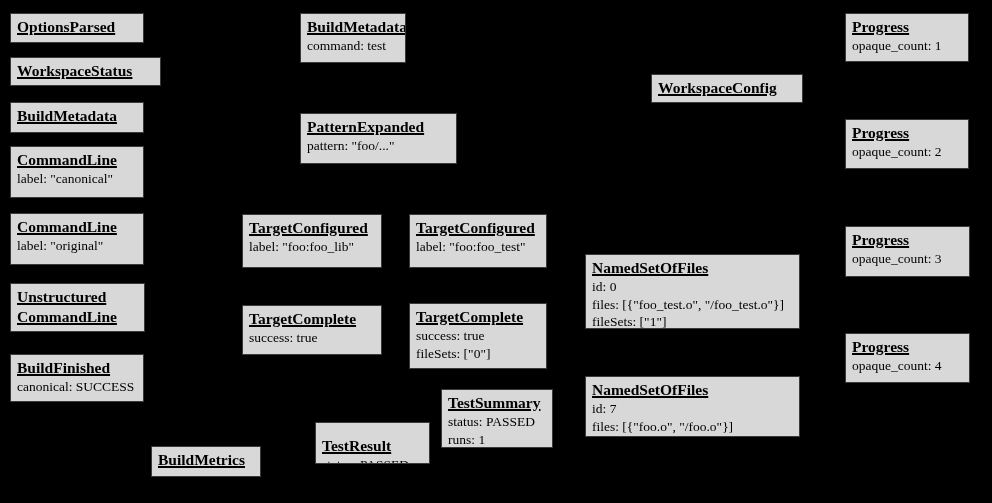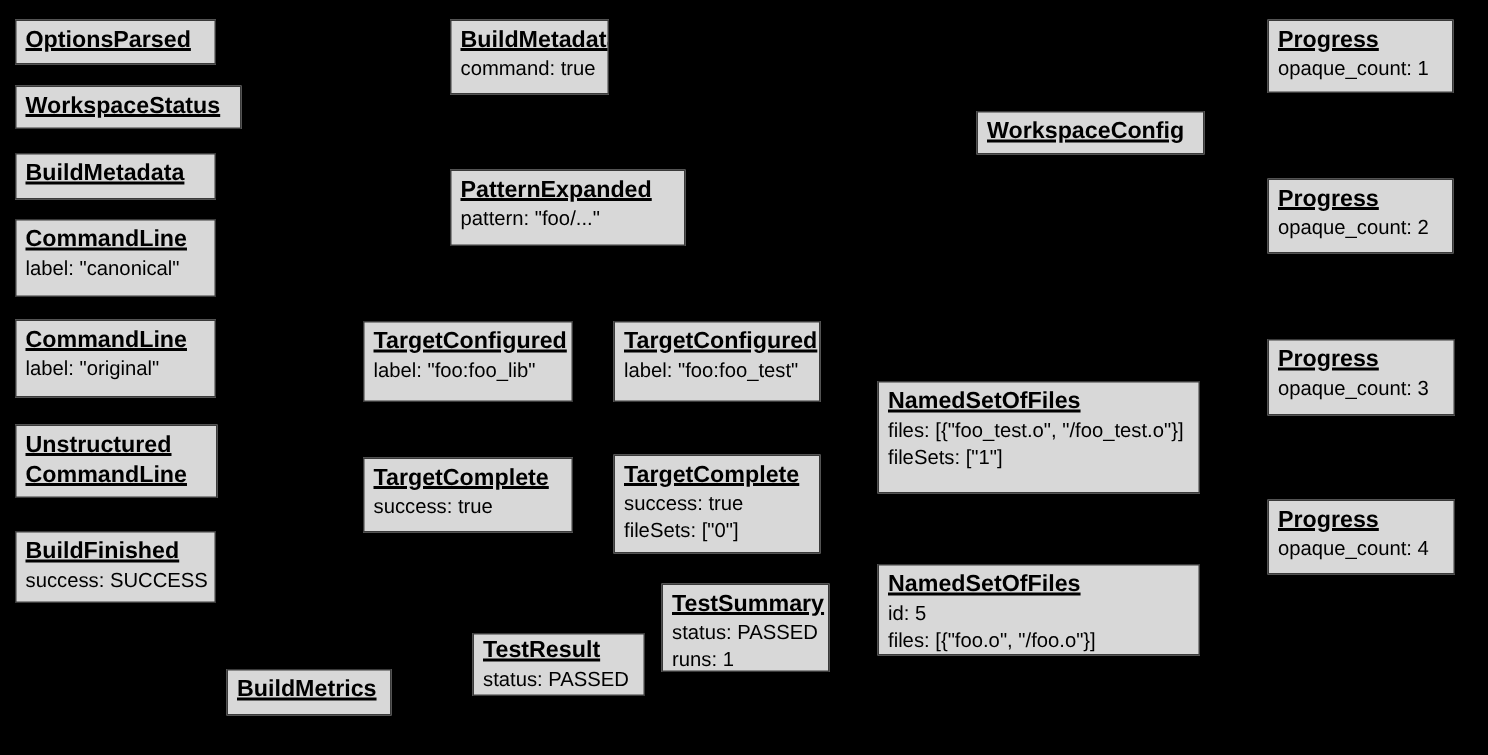--- a/index.html
+++ b/index.html
@@ -5,21 +5,21 @@
   html, body {
     margin: 0;
     padding: 0;
     background: var(--bg, #000000);
   }
   .canvas {
     position: relative;
     width: 992px;
     height: 499px;
     background: var(--bg, #000000);
-    font-family: Liberation Sans, sans-serif;
+    font-family: Liberation Serif, serif;
     overflow: hidden;
   }
   .node {
     position: absolute;
     box-sizing: border-box;
     background: var(--node-fill, #d8d8d8);
     border: 1px solid var(--node-border, #3a3a3a);
     color: var(--text, #000000);
     padding: 3px 6px 2px 6px;
     overflow: hidden;
@@ -63,31 +63,31 @@
     <div class="node-title">CommandLine</div>
     <div class="node-line">label: "original"</div>
   </div>
 
   <div class="node" style="left:10px;top:283px;width:135px;height:49px">
     <div class="node-title">Unstructured CommandLine</div>
   </div>
 
   <div class="node" style="left:10px;top:354px;width:134px;height:48px">
     <div class="node-title">BuildFinished</div>
-    <div class="node-line">success: SUCCESS</div>
+    <div class="node-line">canonical: SUCCESS</div>
   </div>
 
 
   <div class="node" style="left:151px;top:446px;width:110px;height:31px">
     <div class="node-title">BuildMetrics</div>
   </div>
 
   <div class="node" style="left:300px;top:13px;width:106px;height:50px">
     <div class="node-title">BuildMetadata</div>
-    <div class="node-line">command: true</div>
+    <div class="node-line">command: test</div>
   </div>
 
   <div class="node" style="left:300px;top:113px;width:157px;height:51px">
     <div class="node-title">PatternExpanded</div>
     <div class="node-line">pattern: "foo/..."</div>
   </div>
 
   <div class="node" style="left:242px;top:214px;width:140px;height:54px">
     <div class="node-title">TargetConfigured</div>
     <div class="node-line">label: "foo:foo_lib"</div>
@@ -102,45 +102,46 @@
     <div class="node-title">TargetComplete</div>
     <div class="node-line">success: true</div>
   </div>
 
   <div class="node" style="left:409px;top:303px;width:138px;height:66px">
     <div class="node-title">TargetComplete</div>
     <div class="node-line">success: true</div>
     <div class="node-line">fileSets: ["0"]</div>
   </div>
 
-  <div class="node" style="left:315px;top:422px;width:115px;height:42px;padding-top:1px">
+  <div class="node" style="left:315px;top:422px;width:115px;height:42px;padding-top:13px">
     <div class="node-title">TestResult</div>
     <div class="node-line">status: PASSED</div>
   </div>
 
   <div class="node" style="left:441px;top:389px;width:112px;height:59px">
     <div class="node-title">TestSummary</div>
     <div class="node-line">status: PASSED</div>
     <div class="node-line">runs: 1</div>
   </div>
 
   <div class="node" style="left:651px;top:74px;width:152px;height:29px">
     <div class="node-title">WorkspaceConfig</div>
   </div>
 
 
   <div class="node" style="left:585px;top:254px;width:215px;height:75px">
     <div class="node-title">NamedSetOfFiles</div>
+    <div class="node-line">id: 0</div>
     <div class="node-line">files: [{"foo_test.o", "/foo_test.o"}]</div>
     <div class="node-line">fileSets: ["1"]</div>
   </div>
 
   <div class="node" style="left:585px;top:376px;width:215px;height:61px">
     <div class="node-title">NamedSetOfFiles</div>
-    <div class="node-line">id: 5</div>
+    <div class="node-line">id: 7</div>
     <div class="node-line">files: [{"foo.o", "/foo.o"}]</div>
   </div>
 
   <div class="node" style="left:845px;top:13px;width:124px;height:49px">
     <div class="node-title">Progress</div>
     <div class="node-line">opaque_count: 1</div>
   </div>
 
   <div class="node" style="left:845px;top:119px;width:124px;height:50px">
     <div class="node-title">Progress</div>

